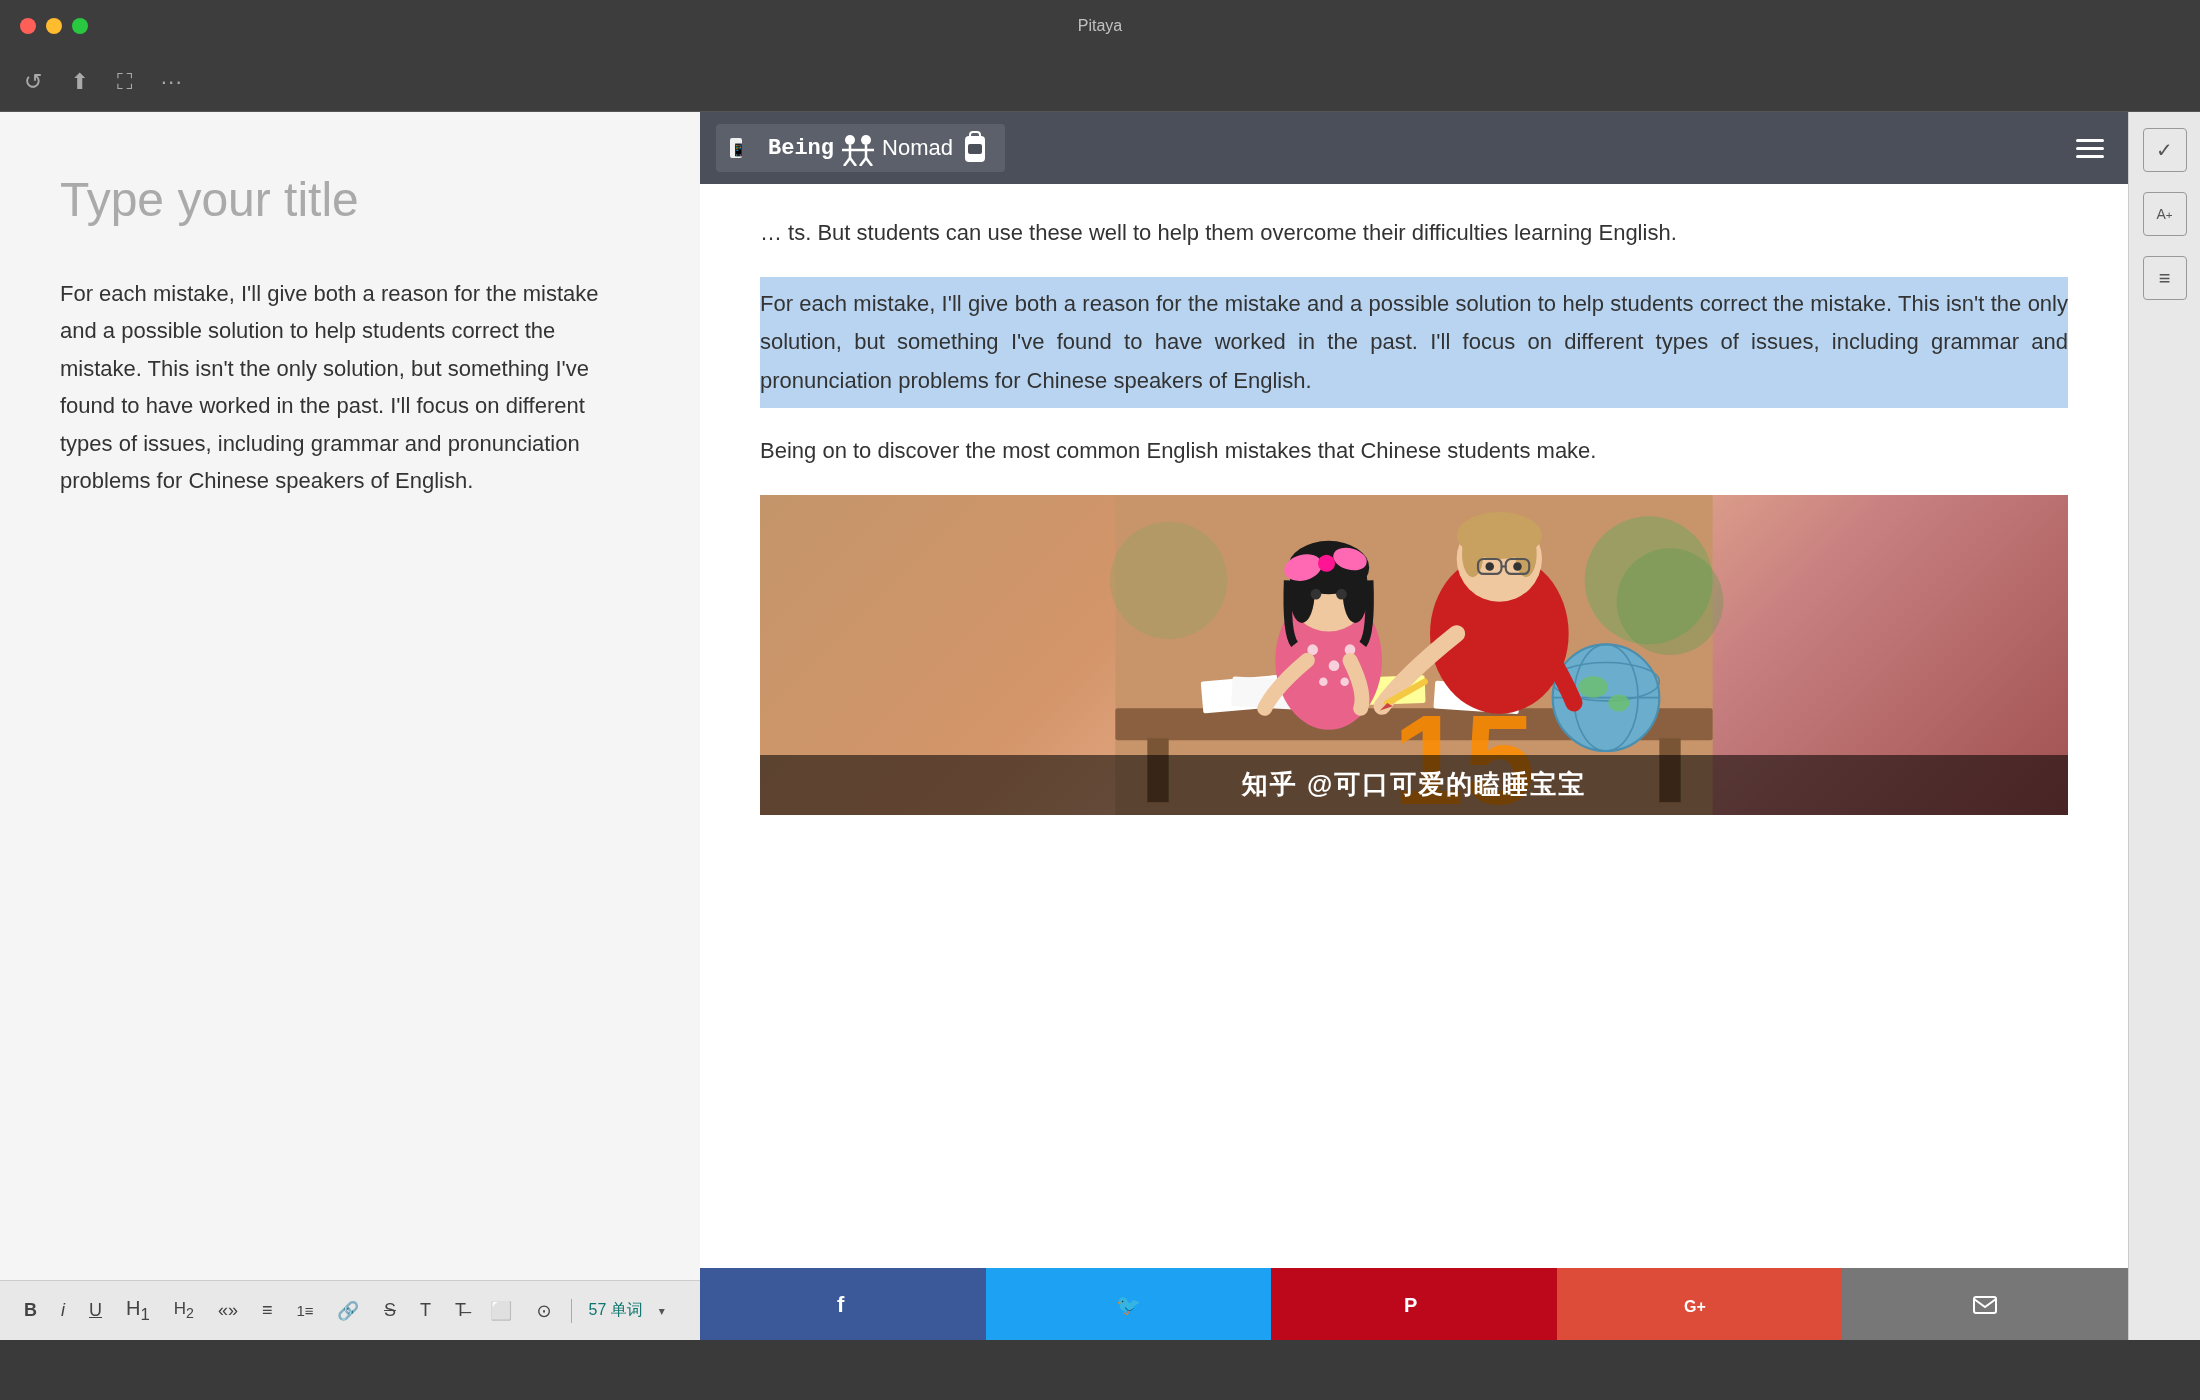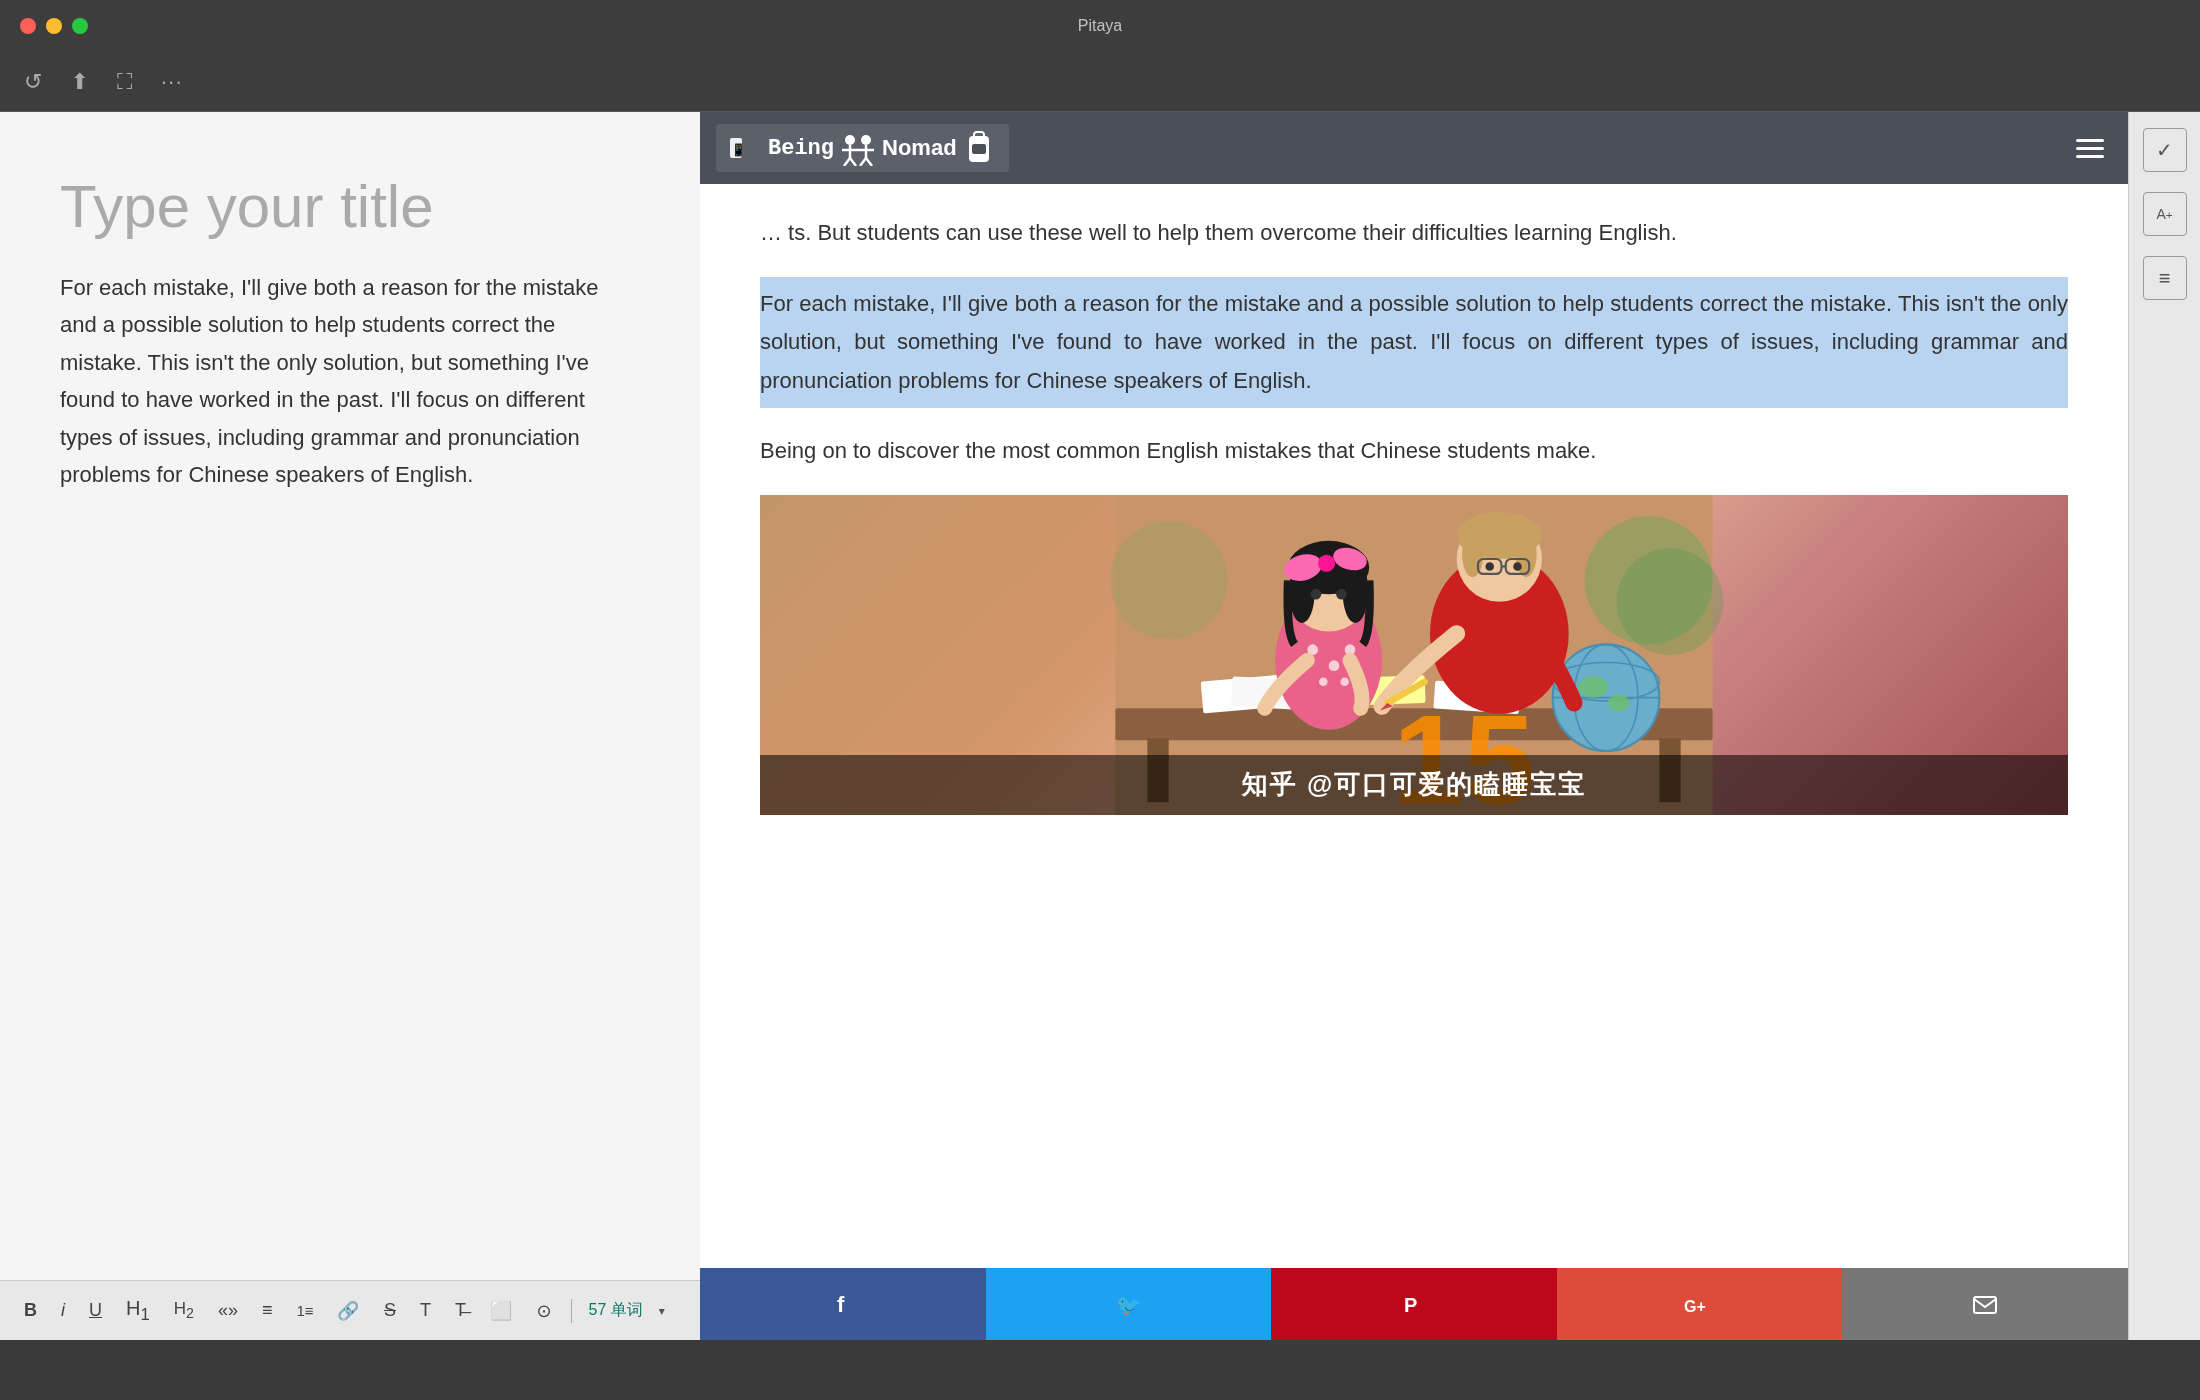--- a/index.html
+++ b/index.html
@@ -75,24 +75,24 @@
     
     .editor-pane {
       width: 700px;
       background: #f5f5f5;
       padding: 60px 60px 0 60px;
       flex-shrink: 0;
       position: relative;
     }
 
     .editor-title {
-      font-size: 60px;
+      font-size: 48px;
       color: #aaa;
       font-weight: 300;
-      margin-bottom: 28px;
+      margin-bottom: 48px;
     }
 
     .editor-content {
       font-size: 22px;
       color: #333;
       line-height: 1.7;
     }
 
     
     .browser-pane {
@@ -348,21 +348,21 @@
           <line x1="12" y1="15" x2="12" y2="28" stroke="#fff" stroke-width="2.5"></line>
           <line x1="4" y1="20" x2="20" y2="20" stroke="#fff" stroke-width="2.5"></line>
           <line x1="12" y1="28" x2="6" y2="36" stroke="#fff" stroke-width="2.5"></line>
           <line x1="12" y1="28" x2="18" y2="36" stroke="#fff" stroke-width="2.5"></line>
           <circle cx="28" cy="10" r="5" fill="#fff"></circle>
           <line x1="28" y1="15" x2="28" y2="28" stroke="#fff" stroke-width="2.5"></line>
           <line x1="20" y1="20" x2="36" y2="20" stroke="#fff" stroke-width="2.5"></line>
           <line x1="28" y1="28" x2="22" y2="36" stroke="#fff" stroke-width="2.5"></line>
           <line x1="28" y1="28" x2="34" y2="36" stroke="#fff" stroke-width="2.5"></line>
         </svg>
-        <span style="color:#fff;font-size:22px;font-weight:bold;">Nomad</span>
+        <span style="color:#fff;font-size:22px;font-weight:normal;">Nomad</span>
 
         <svg width="36" height="36" viewBox="0 0 36 36">
           <rect x="8" y="6" width="20" height="26" rx="4" fill="#fff"></rect>
           <rect x="13" y="2" width="10" height="8" rx="3" fill="none" stroke="#fff" stroke-width="2"></rect>
           <rect x="11" y="14" width="14" height="10" rx="2" fill="#4a4f5a"></rect>
         </svg>
       </div>
 
       <div class="menu-icon">
         <span></span>

